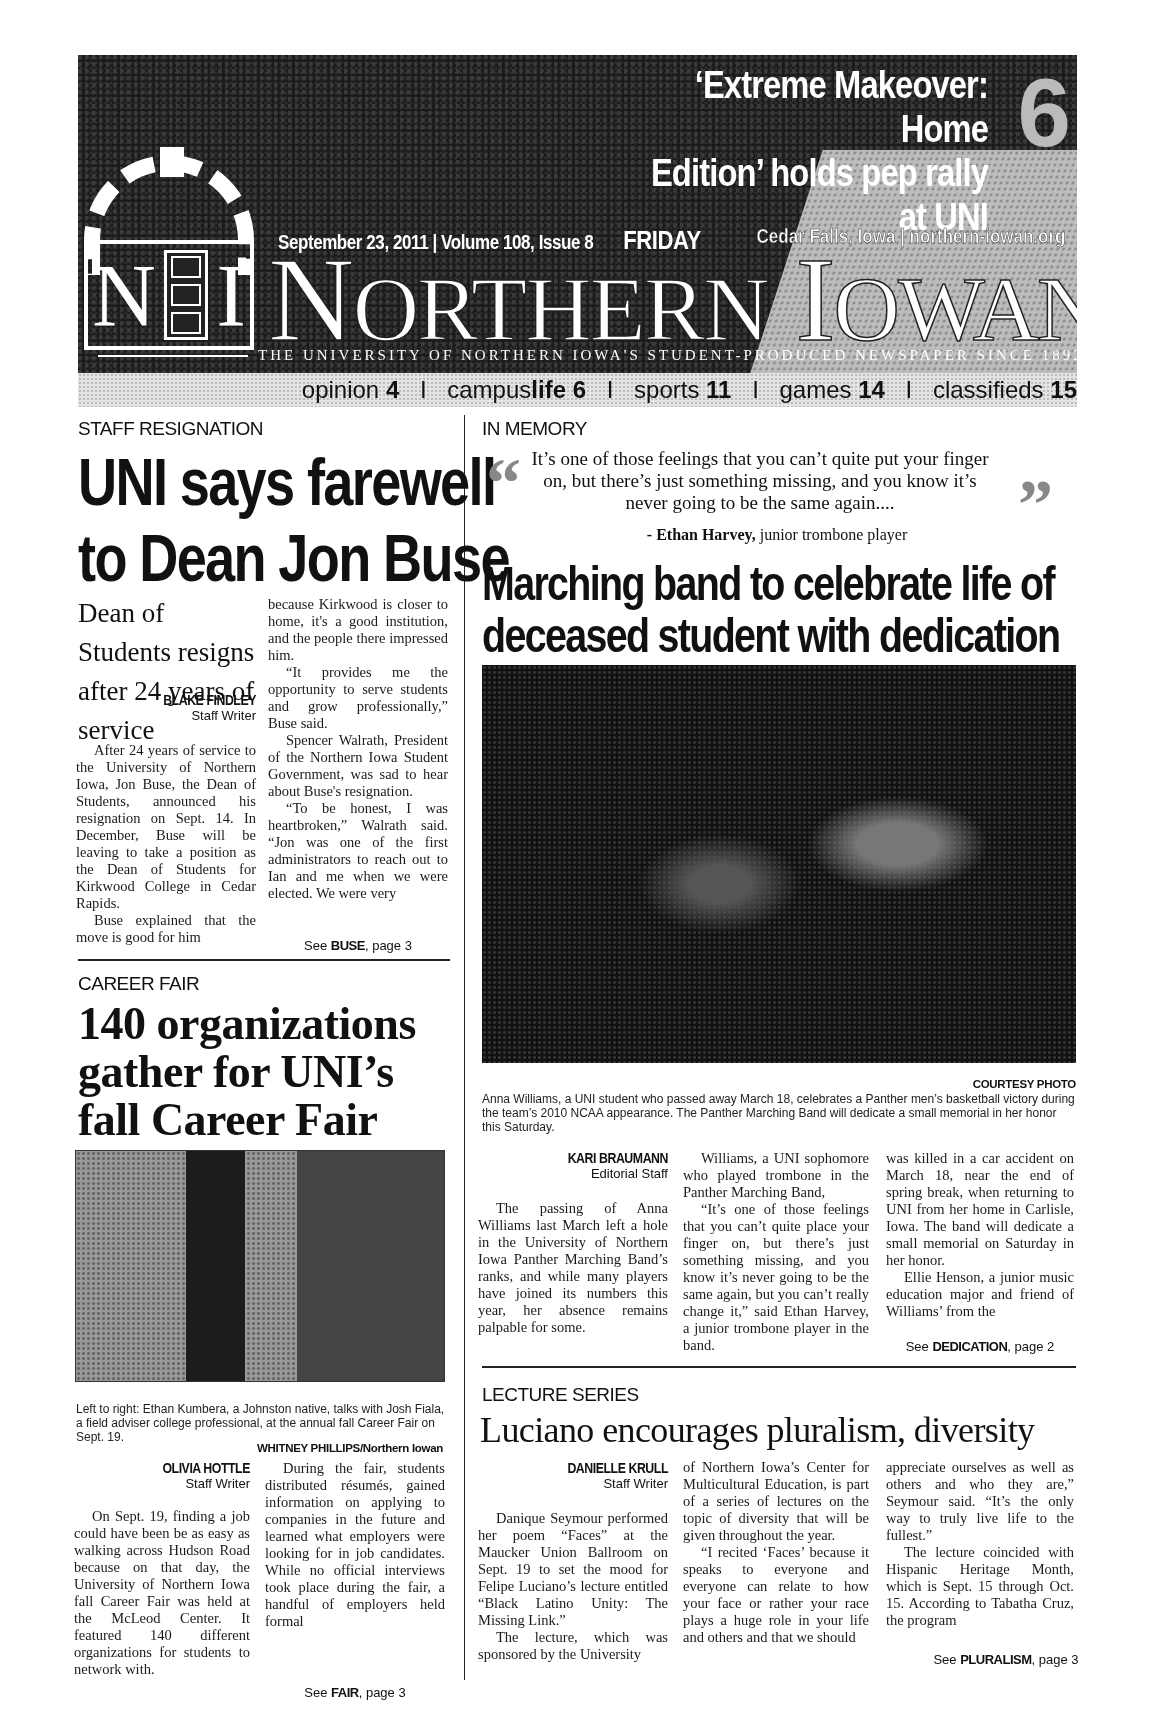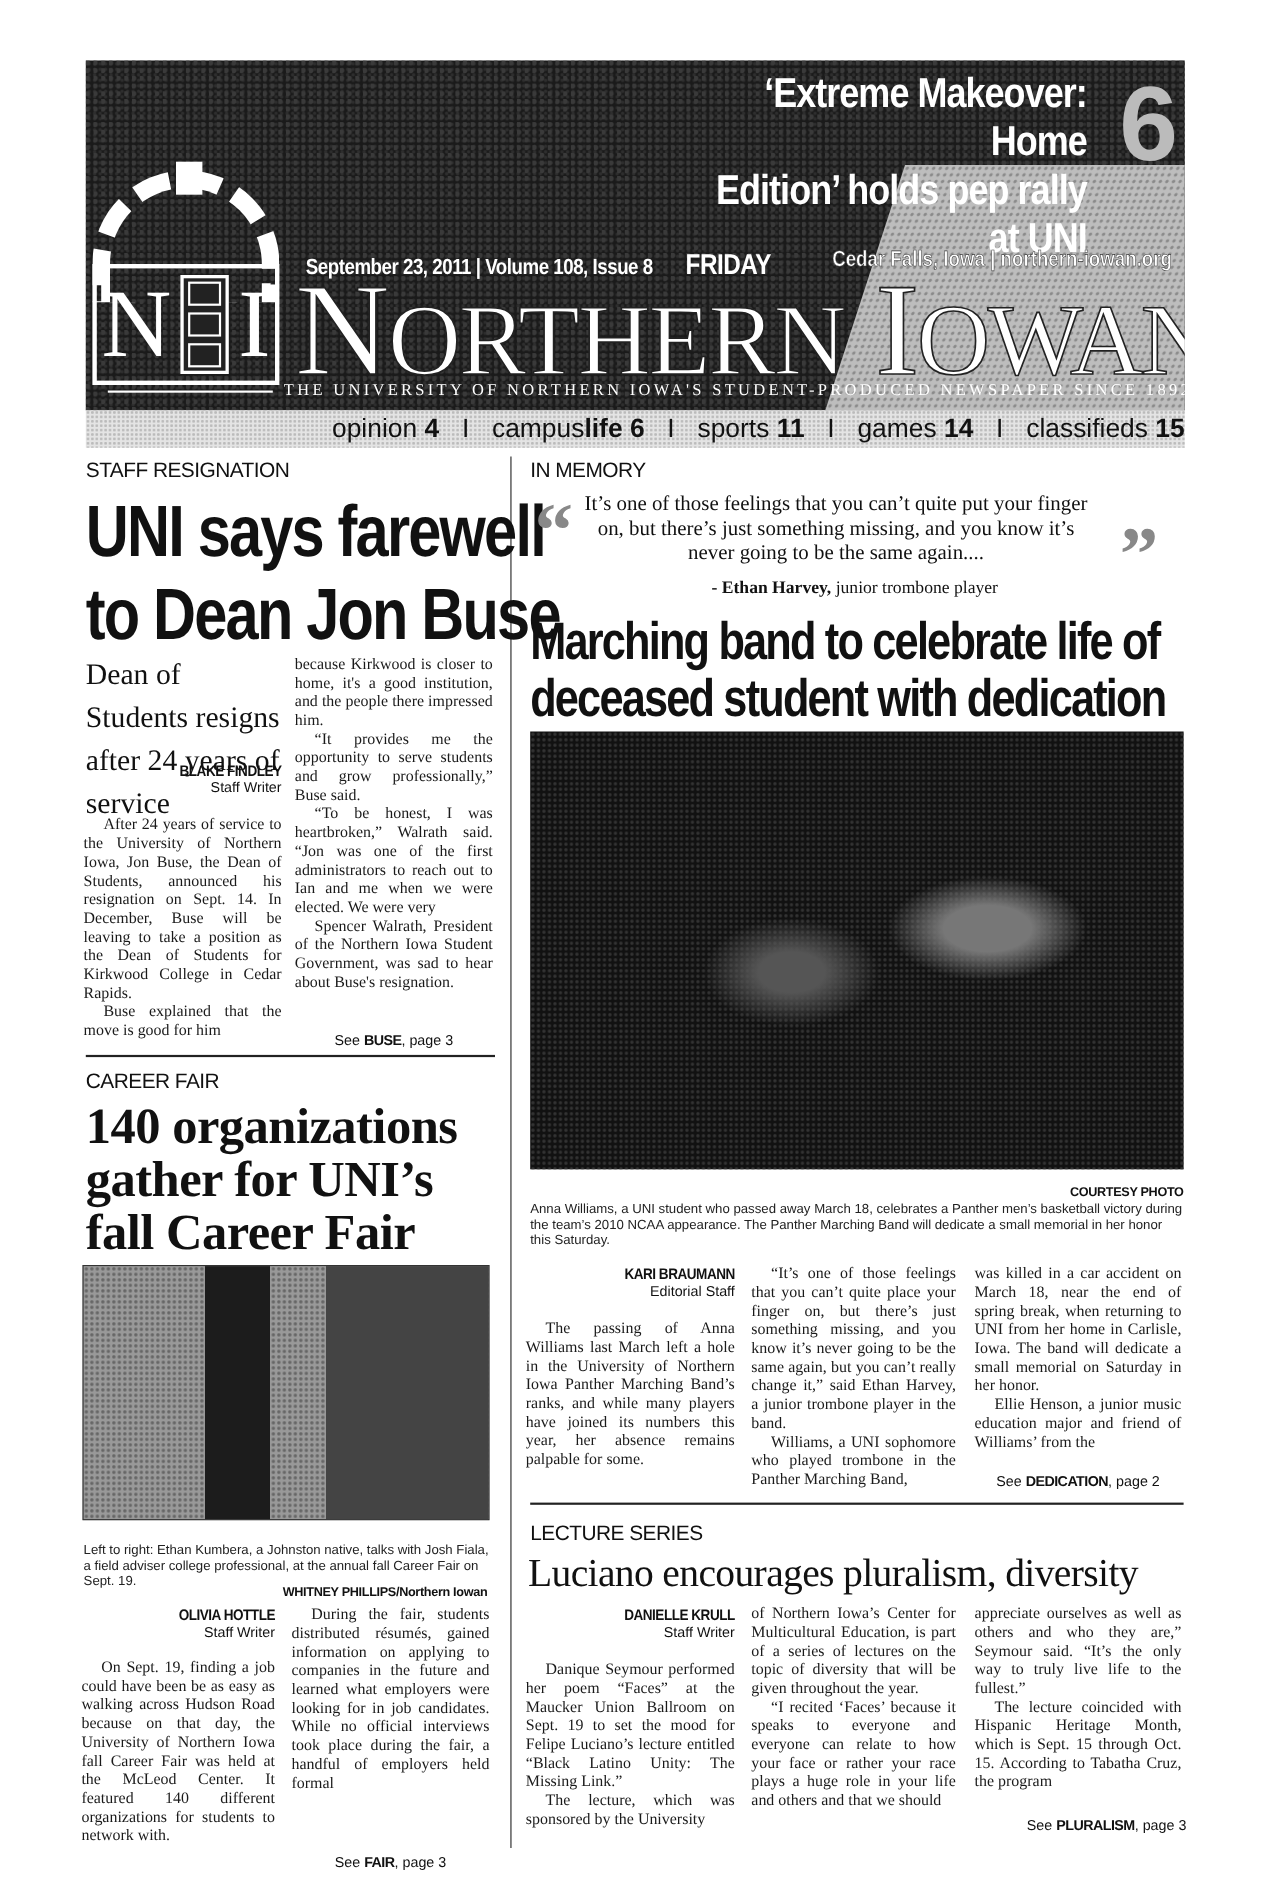--- a/index.html
+++ b/index.html
@@ -145,22 +145,22 @@
   <span class="name">BLAKE FINDLEY</span>
   <span class="role">Staff Writer</span>
 </div>
 <div class="abs body" style="left:76px; top:742px; width:180px;">
   <p>After 24 years of service to the University of Northern Iowa, Jon Buse, the Dean of Students, announced his resignation on Sept. 14.  In December, Buse will be leaving to take a position as the Dean of Students for Kirkwood College in Cedar Rapids.</p>
   <p>Buse explained that the move is good for him</p>
 </div>
 <div class="abs body" style="left:268px; top:596px; width:180px;">
   <p style="text-indent:0">because Kirkwood is closer to home, it's a good institution, and the people there impressed him.</p>
   <p>“It provides me the opportunity to serve students and grow professionally,” Buse said.</p>
+  <p>Spencer Walrath, President of the Northern Iowa Student Government, was sad to hear about Buse's resignation.</p>
   <p>“To be honest, I was heartbroken,” Walrath said. “Jon was one of the first administrators to reach out to Ian and me when we were elected.  We were very</p>
-  <p>Spencer Walrath, President of the Northern Iowa Student Government, was sad to hear about Buse's resignation.</p>
 </div>
 <div class="abs jump" style="left:268px; top:938px; width:180px;">
   <span>See </span><b>BUSE</b><span>, page 3</span>
 </div>
 <div class="abs hrule" style="left:78px; top:959px; width:372px;"></div>
 
 <div class="abs kicker" style="left:78px; top:973px;">CAREER FAIR</div>
 <div class="abs" style="left:78px; top:1000px; width:380px; font-family:'Liberation Serif',serif; font-weight:bold; font-size:46px; line-height:48px; letter-spacing:-0.5px;">140 organizations gather for UNI’s fall Career Fair</div>
 <div id="career-photo" class="abs photo" style="left:75px; top:1150px; width:368px; height:230px;"></div>
 <div class="abs credit" style="left:78px; top:1442px; width:365px;">WHITNEY PHILLIPS/Northern Iowan</div>
@@ -194,22 +194,22 @@
 <div class="abs credit" style="left:482px; top:1078px; width:594px;">COURTESY PHOTO</div>
 <div class="abs caption" style="left:482px; top:1092px; width:594px;">Anna Williams, a UNI student who passed away March 18, celebrates a Panther men’s basketball victory during the team’s 2010 NCAA appearance. The Panther Marching Band will dedicate a small memorial in her honor this Saturday.</div>
 <div class="abs byline" style="left:482px; top:1150px; width:186px;">
   <span class="name">KARI BRAUMANN</span>
   <span class="role">Editorial Staff</span>
 </div>
 <div class="abs body" style="left:478px; top:1200px; width:190px;">
   <p>The passing of Anna Williams last March left a hole in the University of Northern Iowa Panther Marching Band’s ranks, and while many players have joined its numbers this year, her absence remains palpable for some.</p>
 </div>
 <div class="abs body" style="left:683px; top:1150px; width:186px;">
+  <p>Williams, a UNI sophomore who played trombone in the Panther Marching Band,</p>
   <p>“It’s one of those feelings that you can’t quite place your finger on, but there’s just something missing, and you know it’s never going to be the same again, but you can’t really change it,” said Ethan Harvey, a junior trombone player in the band.</p>
-  <p>Williams, a UNI sophomore who played trombone in the Panther Marching Band,</p>
 </div>
 <div class="abs body" style="left:886px; top:1150px; width:188px;">
   <p style="text-indent:0">was killed in a car accident on March 18, near the end of spring break, when returning to UNI from her home in Carlisle, Iowa. The band will dedicate a small memorial on Saturday in her honor.</p>
   <p>Ellie Henson, a junior music education major and friend of Williams’ from the</p>
 </div>
 <div class="abs jump" style="left:886px; top:1339px; width:188px;">
   <span>See </span><b>DEDICATION</b><span>, page 2</span>
 </div>
 <div class="abs hrule" style="left:482px; top:1366px; width:594px;"></div>
 

